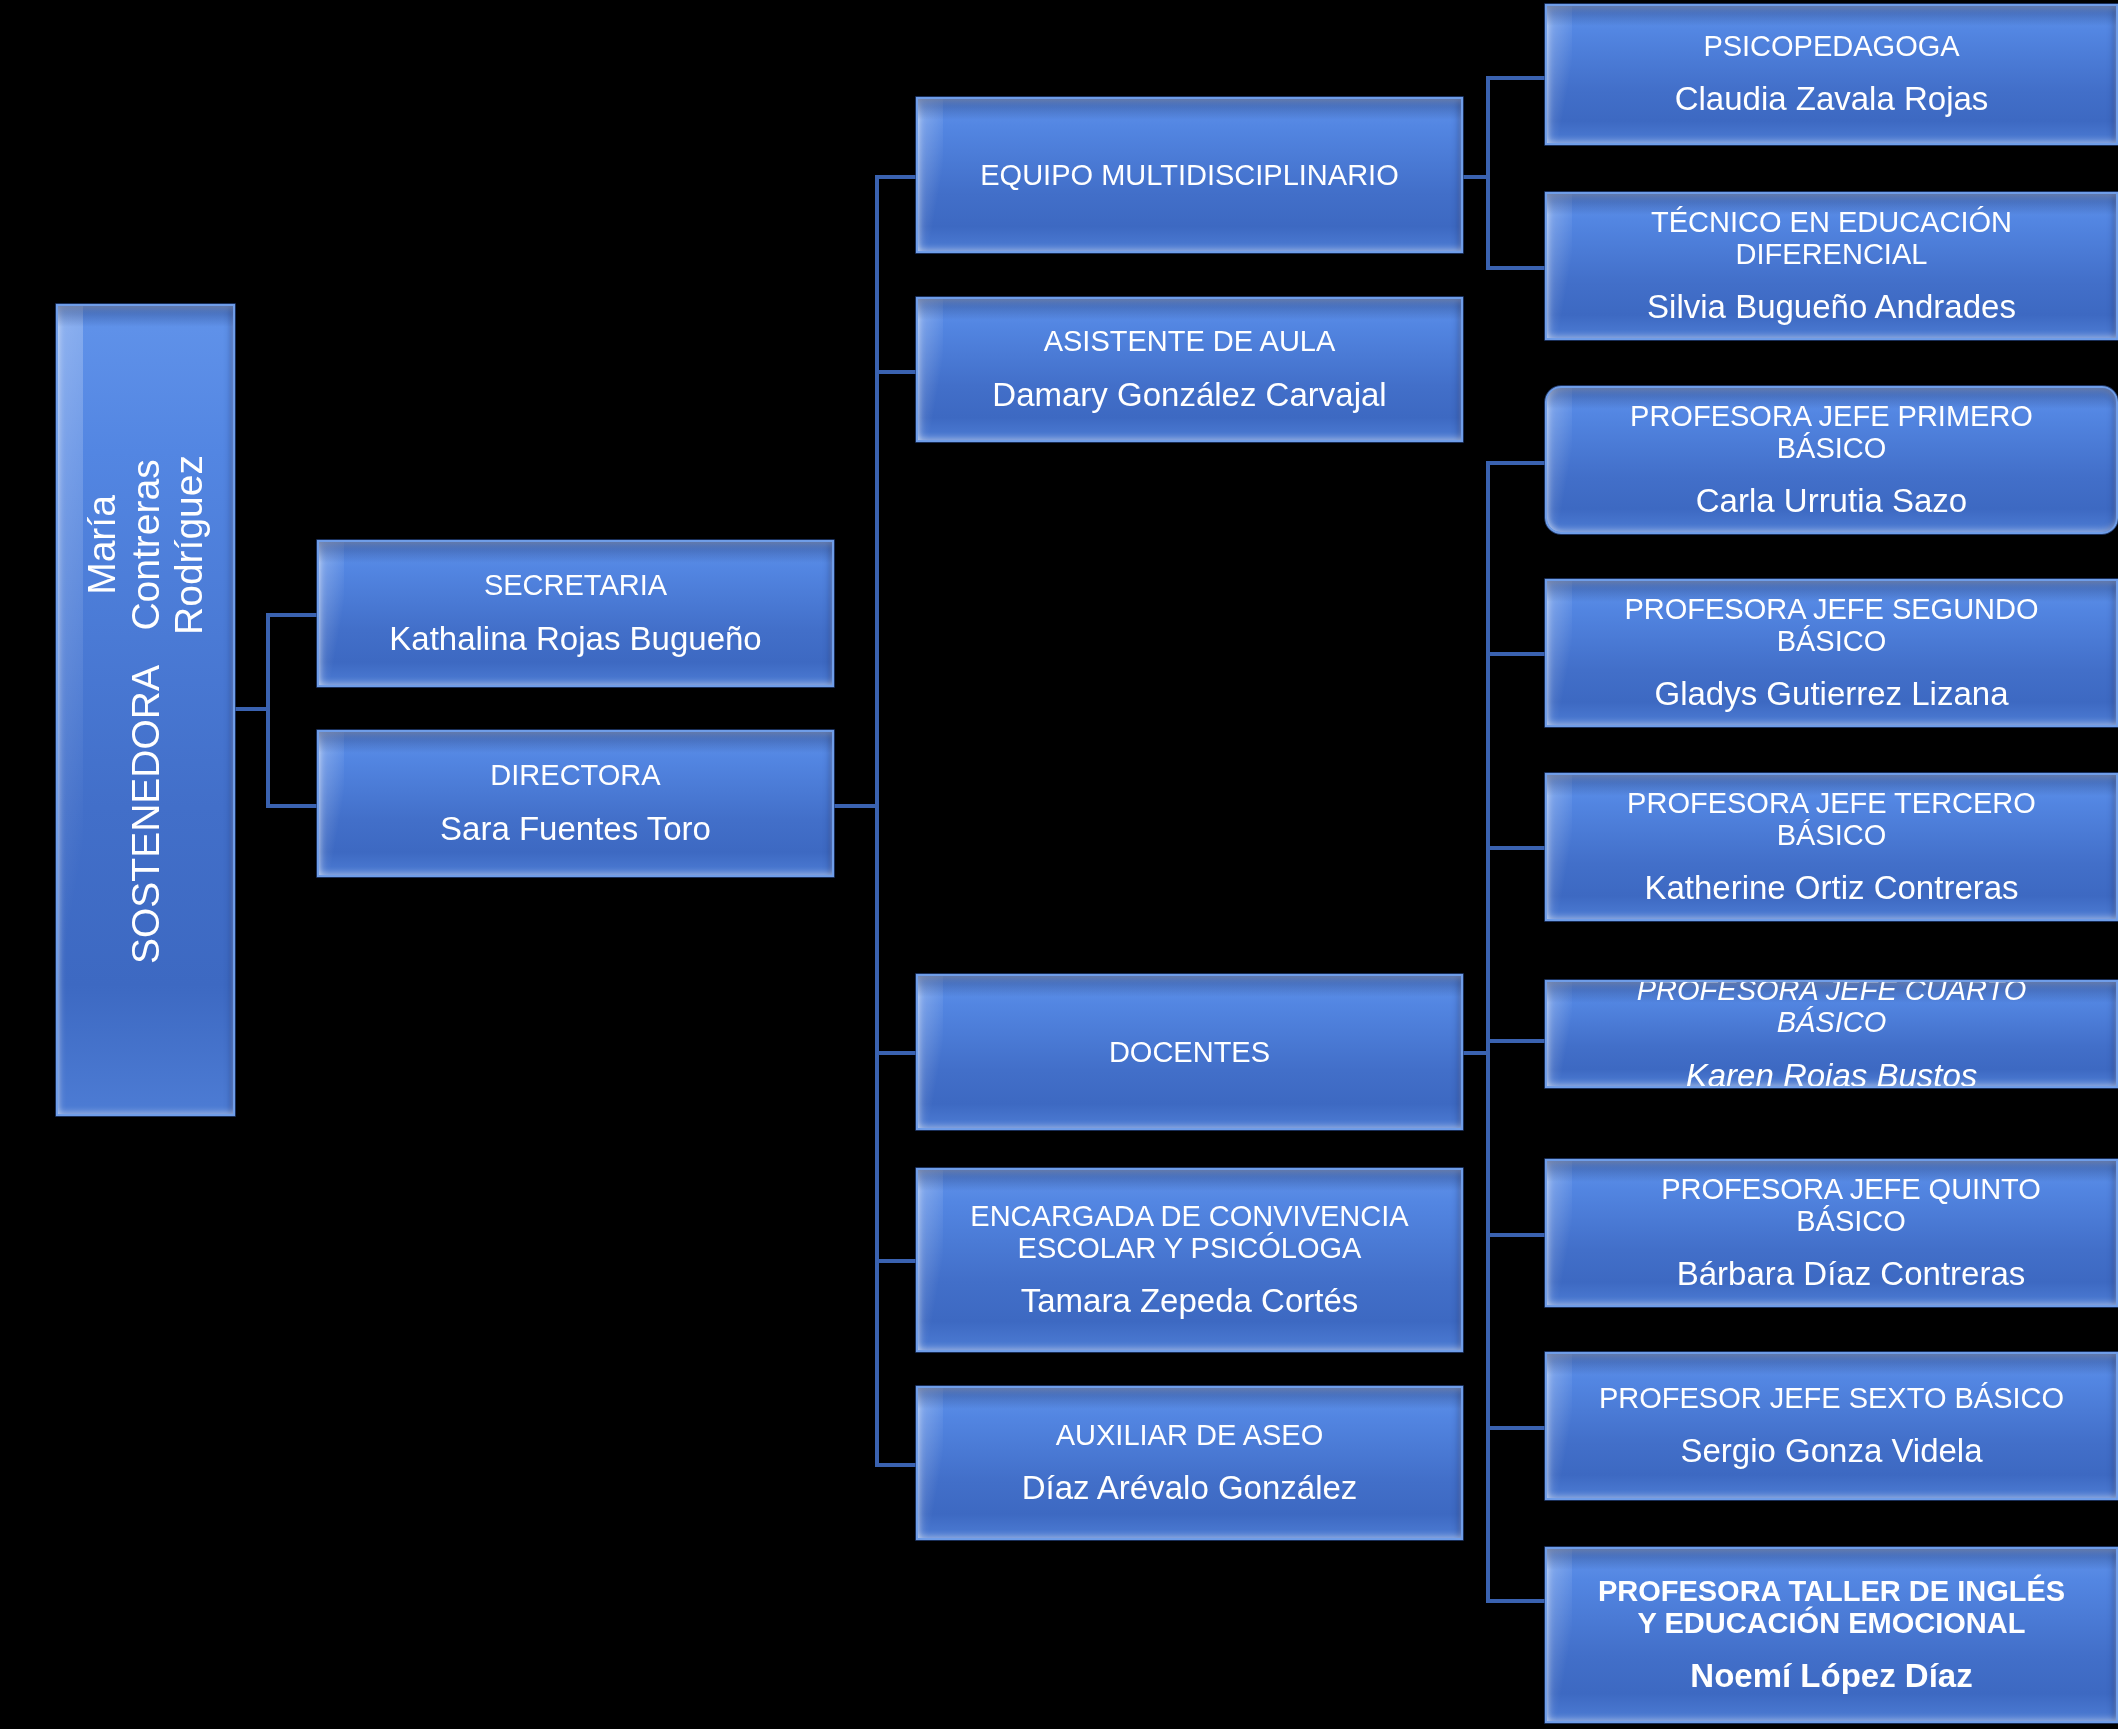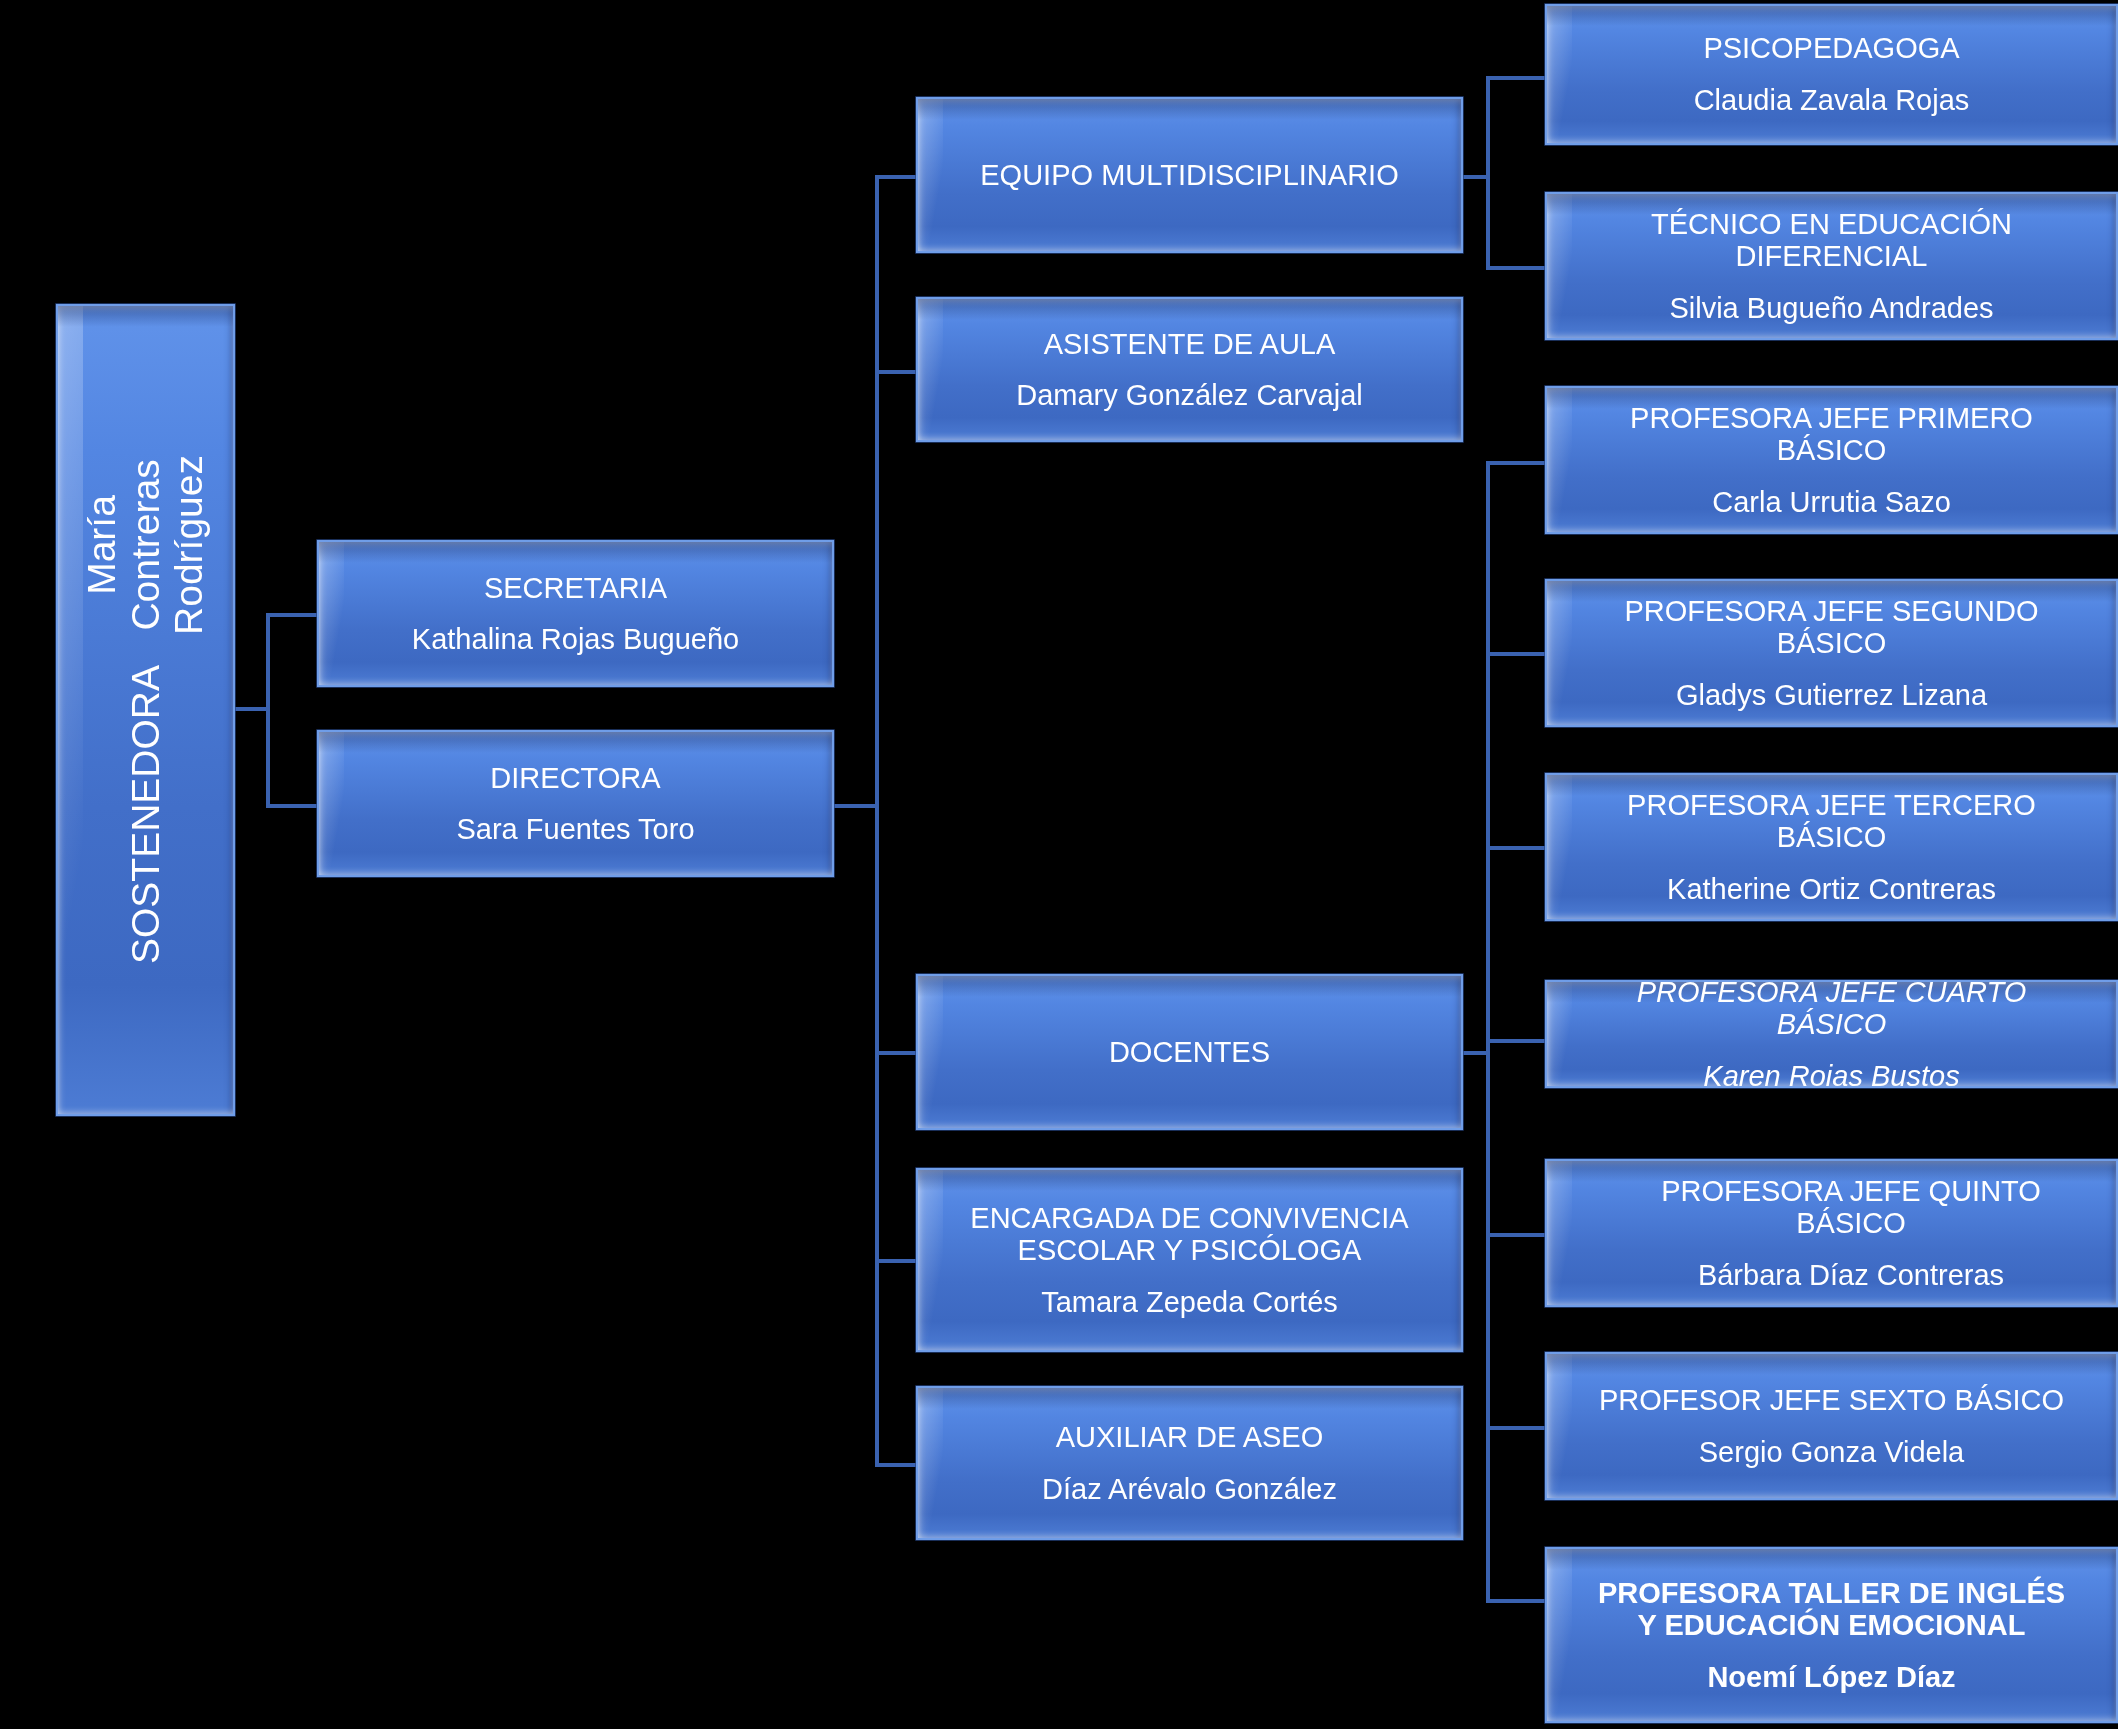--- a/index.html
+++ b/index.html
@@ -71,21 +71,21 @@
 
   .node .ttl,
   .node .nm {
     position: relative;
     z-index: 2;
     line-height: 1.12;
     padding: 0 8.6px;
     white-space: pre-line;
   }
   .node .ttl { font-size: 29px; }
-  .node .nm  { font-size: 29px; margin-top: 19px; }
+  .node .nm  { font-size: 33px; margin-top: 19px; }
 
   
   #root-node {
     left: 56px;
     top: 304px;
     width: 179px;
     height: 812px;
     flex-direction: row;
     align-items: center;
     justify-content: center;
@@ -187,21 +187,21 @@
     <div class="ttl">PSICOPEDAGOGA</div>
     <div class="nm">Claudia Zavala Rojas</div>
   </div>
 
   <div class="node col-d" style="top:192px; height:148px;">
     <div class="ttl">TÉCNICO EN EDUCACIÓN
 DIFERENCIAL</div>
     <div class="nm">Silvia Bugueño Andrades</div>
   </div>
 
-  <div class="node col-d" style="top:386px; height:148px;">
+  <div class="node col-d" style="top:386px; height:148px;border-radius:16px;">
     <div class="ttl">PROFESORA JEFE PRIMERO
 BÁSICO</div>
     <div class="nm">Carla Urrutia Sazo</div>
   </div>
 
   <div class="node col-d" style="top:579px; height:148px;">
     <div class="ttl">PROFESORA JEFE SEGUNDO
 BÁSICO</div>
     <div class="nm">Gladys Gutierrez Lizana</div>
   </div>

